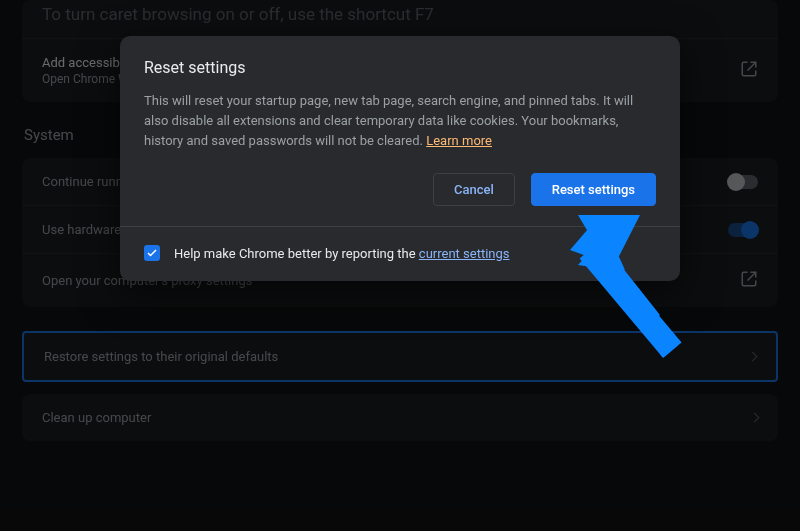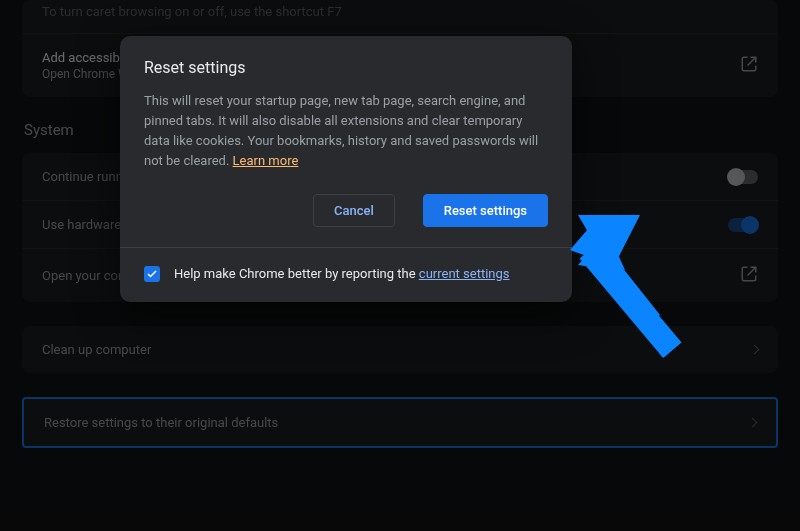--- a/index.html
+++ b/index.html
@@ -45,61 +45,61 @@
     }
     .highlight-box {
       border: 2px solid #1a73e8;
       border-radius: 4px;
     }
     
     .overlay {
       position: absolute; inset: 0; background: rgba(0,0,0,0.55);
     }
     .modal {
-      position: absolute; left: 120px; top: 36px; width: 452px;
+      position: absolute; left: 120px; top: 36px; width: 560px;
       background: #292a2d; border-radius: 10px;
       box-shadow: 0 12px 40px rgba(0,0,0,0.6);
       color: #e8eaed;
     }
     .modal-title { font-size: 16px; color: #e8eaed; padding: 22px 24px 14px 24px; }
     .modal-body { padding: 0 24px 18px 24px; font-size: 13px; line-height: 1.55; color: #9aa0a6; }
     .modal-body .link { color: #fdba74; }
     .modal-actions {
-      display: flex; justify-content: flex-end; gap: 28px;
+      display: flex; justify-content: flex-end; gap: 16px;
       padding: 4px 24px 20px 24px;
     }
     .btn {
       font-size: 13px; font-weight: 500; padding: 8px 20px; border-radius: 4px; cursor: pointer;
       font-family: inherit;
     }
     .btn-secondary {
       background: transparent; color: #8ab4f8; border: 1px solid #3c4043;
     }
     .btn-primary {
       background: #1a73e8; color: #fff; border: 1px solid #1a73e8;
     }
     .modal-footer {
       border-top: 1px solid #3c4043;
-      display: flex; align-items: flex-start; gap: 14px;
+      display: flex; align-items: center; gap: 14px;
       padding: 18px 24px 20px 24px;
       font-size: 13px; color: #e8eaed;
     }
     .checkbox {
       width: 16px; height: 16px; border-radius: 3px; background: #1a73e8;
       display: flex; align-items: center; justify-content: center;
     }
     .checkbox svg { width: 12px; height: 12px; color: #fff; }
     .modal-footer .text .link { color: #8ab4f8; }
 
     
     .arrow-annot {
       position: absolute; left: 570px; top: 215px; width: 160px; height: 160px;
       pointer-events: none;
     }
-    .top-dim-row { padding: 4px 20px 14px 20px; color: #5f6368; font-size: 13px; }
+    .top-dim-row { padding: 4px 20px 14px 20px; color: #5f6368; font-size: 17px; }
     .split-rows .row .label { color: #9aa0a6; }
     
     .under { position: relative; z-index: 1; }
     .overlay { z-index: 5; }
     .modal { z-index: 10; }
     .arrow-annot { z-index: 20; }
   </style>
 </head>
 <body>
 
@@ -137,29 +137,29 @@
       <span>
         <svg class="ext-icon" viewBox="0 0 24 24" fill="none" stroke="currentColor" stroke-width="2">
             <path d="M14 3h7v7"></path>
             <path d="M10 14L21 3"></path>
             <path d="M21 14v5a2 2 0 0 1-2 2H5a2 2 0 0 1-2-2V5a2 2 0 0 1 2-2h5"></path>
           </svg>
       </span>
     </div>
   </div>
 
+  <div class="card highlight-box" style="margin-bottom:12px;">
+    <div class="row">
+      <span class="label">Restore settings to their original defaults</span>
+      <span class="chevron"></span>
+    </div>
+  </div>
   <div class="card">
     <div class="row">
       <span class="label">Clean up computer</span>
-      <span class="chevron"></span>
-    </div>
-  </div>
-  <div class="card highlight-box" style="margin-bottom:12px;">
-    <div class="row">
-      <span class="label">Restore settings to their original defaults</span>
       <span class="chevron"></span>
     </div>
   </div>
 </div>
 
 <div class="overlay"></div>
 
 <div class="modal">
   <div class="modal-title">Reset settings</div>
   <div class="modal-body">

